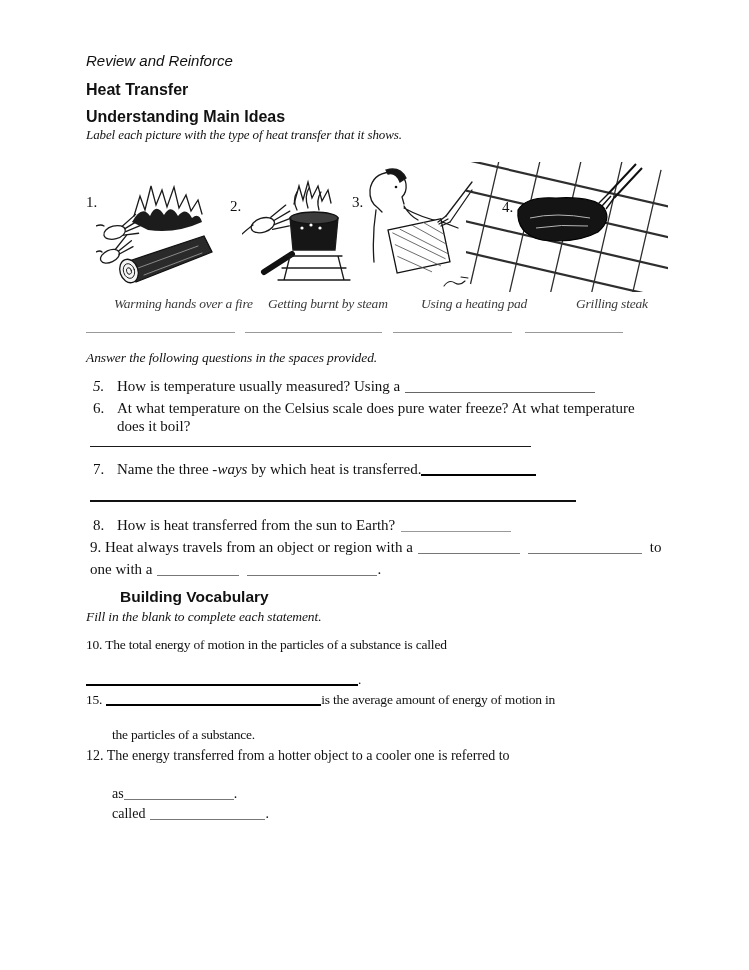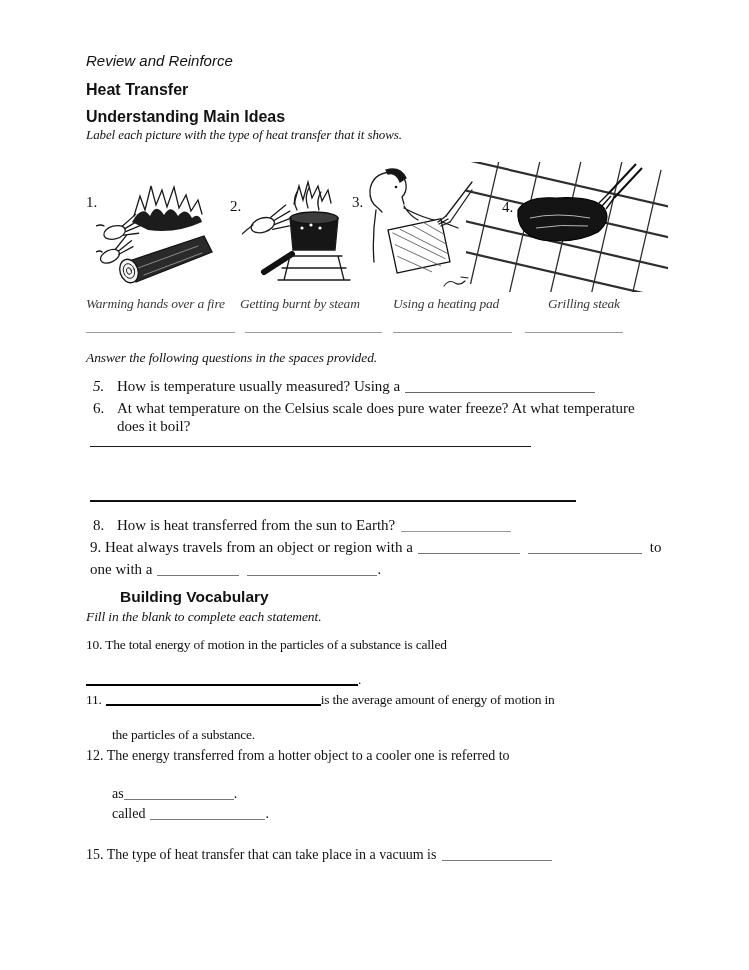--- a/index.html
+++ b/index.html
@@ -6,21 +6,21 @@
   .page{position:relative;width:749px;height:970px;background:#ffffff;overflow:hidden;
         color:#111;font-family:"Liberation Serif",serif;}
   .line{position:absolute;white-space:nowrap;line-height:1.25;}
   .sans{font-family:"Liberation Sans",sans-serif;}
   .it{font-style:italic;}
   .b{font-weight:bold;}
   .serif15{font-size:15px;}
   .serif14{font-size:14px;}
   .serif135{font-size:13.5px;letter-spacing:-0.2px;}
   .instr{font-size:13px;font-style:italic;letter-spacing:-0.1px;}
-  .cap{font-size:13.5px;font-style:italic;color:#3a3a3a;letter-spacing:-0.2px;}
+  .cap{font-size:13.5px;font-style:italic;color:#3a3a3a;letter-spacing:-0.2px;margin-left:28px;}
   .qnum{display:inline-block;width:24px;}
   .bl{display:inline-block;height:12px;vertical-align:-2px;border-bottom:1.5px solid #777;}
   .bl.gray{border-bottom:1.2px solid #999;}
   .bl.med{border-bottom:1.5px solid #666;}
   .bl.dark{border-bottom:2px solid #000;}
   .rule{position:absolute;height:0;border-top:1.5px solid #1a1a1a;}
   .rule.thick{border-top:2.2px solid #111;}
   .rule.gray{border-top:1.3px solid #9a9a9a;}
   .fig{position:absolute;}
   svg{display:block;}
@@ -133,20 +133,23 @@
   </div>
 
   <div class="line serif15" style="left:93px;top:399px;">
     <span class="qnum">6.</span><span>At what temperature on the Celsius scale does pure water freeze? At what temperature</span>
   </div>
   <div class="line serif15" style="left:117px;top:417px;">
     <span>does it boil?</span>
   </div>
   <div class="rule" style="left:90px;top:446px;width:441px;"></div>
 
+  <div class="line serif15" style="left:93px;top:460px;">
+    <span class="qnum">7.</span><span>Name the three -</span><span class="it">ways</span><span> by which heat is transferred.</span><span class="bl dark" style="width:115px;"></span>
+  </div>
   <div class="rule thick" style="left:90px;top:500px;width:486px;"></div>
 
   <div class="line serif15" style="left:93px;top:516px;">
     <span class="qnum">8.</span><span>How is heat transferred from the sun to Earth?</span><span class="bl gray" style="width:110px;margin-left:6px;"></span>
   </div>
 
   <div class="line serif15" style="left:90px;top:538px;">
     <span>9. Heat always travels from an object or region with a</span><span class="bl" style="width:102px;margin-left:5px;"></span><span class="bl" style="width:114px;margin-left:8px;"></span><span style="margin-left:8px;">to</span>
   </div>
   <div class="line serif15" style="left:90px;top:560px;">
@@ -157,35 +160,32 @@
   <div class="line instr" style="left:86px;top:609px;font-size:13.5px;">Fill in the blank to complete each statement.</div>
 
   <div class="line serif135" style="left:86px;top:637px;">
     <span>10. The total energy of motion in the particles of a substance is called</span>
   </div>
   <div class="line serif135" style="left:86px;top:672px;">
     <span class="bl dark" style="width:272px;"></span><span>.</span>
   </div>
 
   <div class="line serif135" style="left:86px;top:692px;">
-    <span>11.</span><span class="bl dark" style="width:215px;margin-left:4px;"></span><span>is the average amount of energy of motion in</span>
+    <span>15.</span><span class="bl dark" style="width:215px;margin-left:4px;"></span><span>is the average amount of energy of motion in</span>
   </div>
   <div class="line serif135" style="left:112px;top:727px;">
     <span>the particles of a substance.</span>
   </div>
 
   <div class="line serif14" style="left:86px;top:747px;">
     <span>12. The energy transferred from a hotter object to a cooler one is referred to</span>
   </div>
   <div class="line serif14" style="left:112px;top:765px;margin-top:20px;">
     <span>as</span><span class="bl" style="width:110px;"></span><span>.</span>
   </div>
 
   <div class="line serif14" style="left:112px;top:805px;">
     <span>called</span><span class="bl" style="width:115px;margin-left:5px;"></span><span>.</span>
   </div>
 
 
-  <div class="line serif14" style="left:86px;top:846px;">
-    <span>15. The type of heat transfer that can take place in a vacuum is</span><span class="bl" style="width:110px;margin-left:6px;"></span>
-  </div>
 
 </div>
 
 </body></html>

